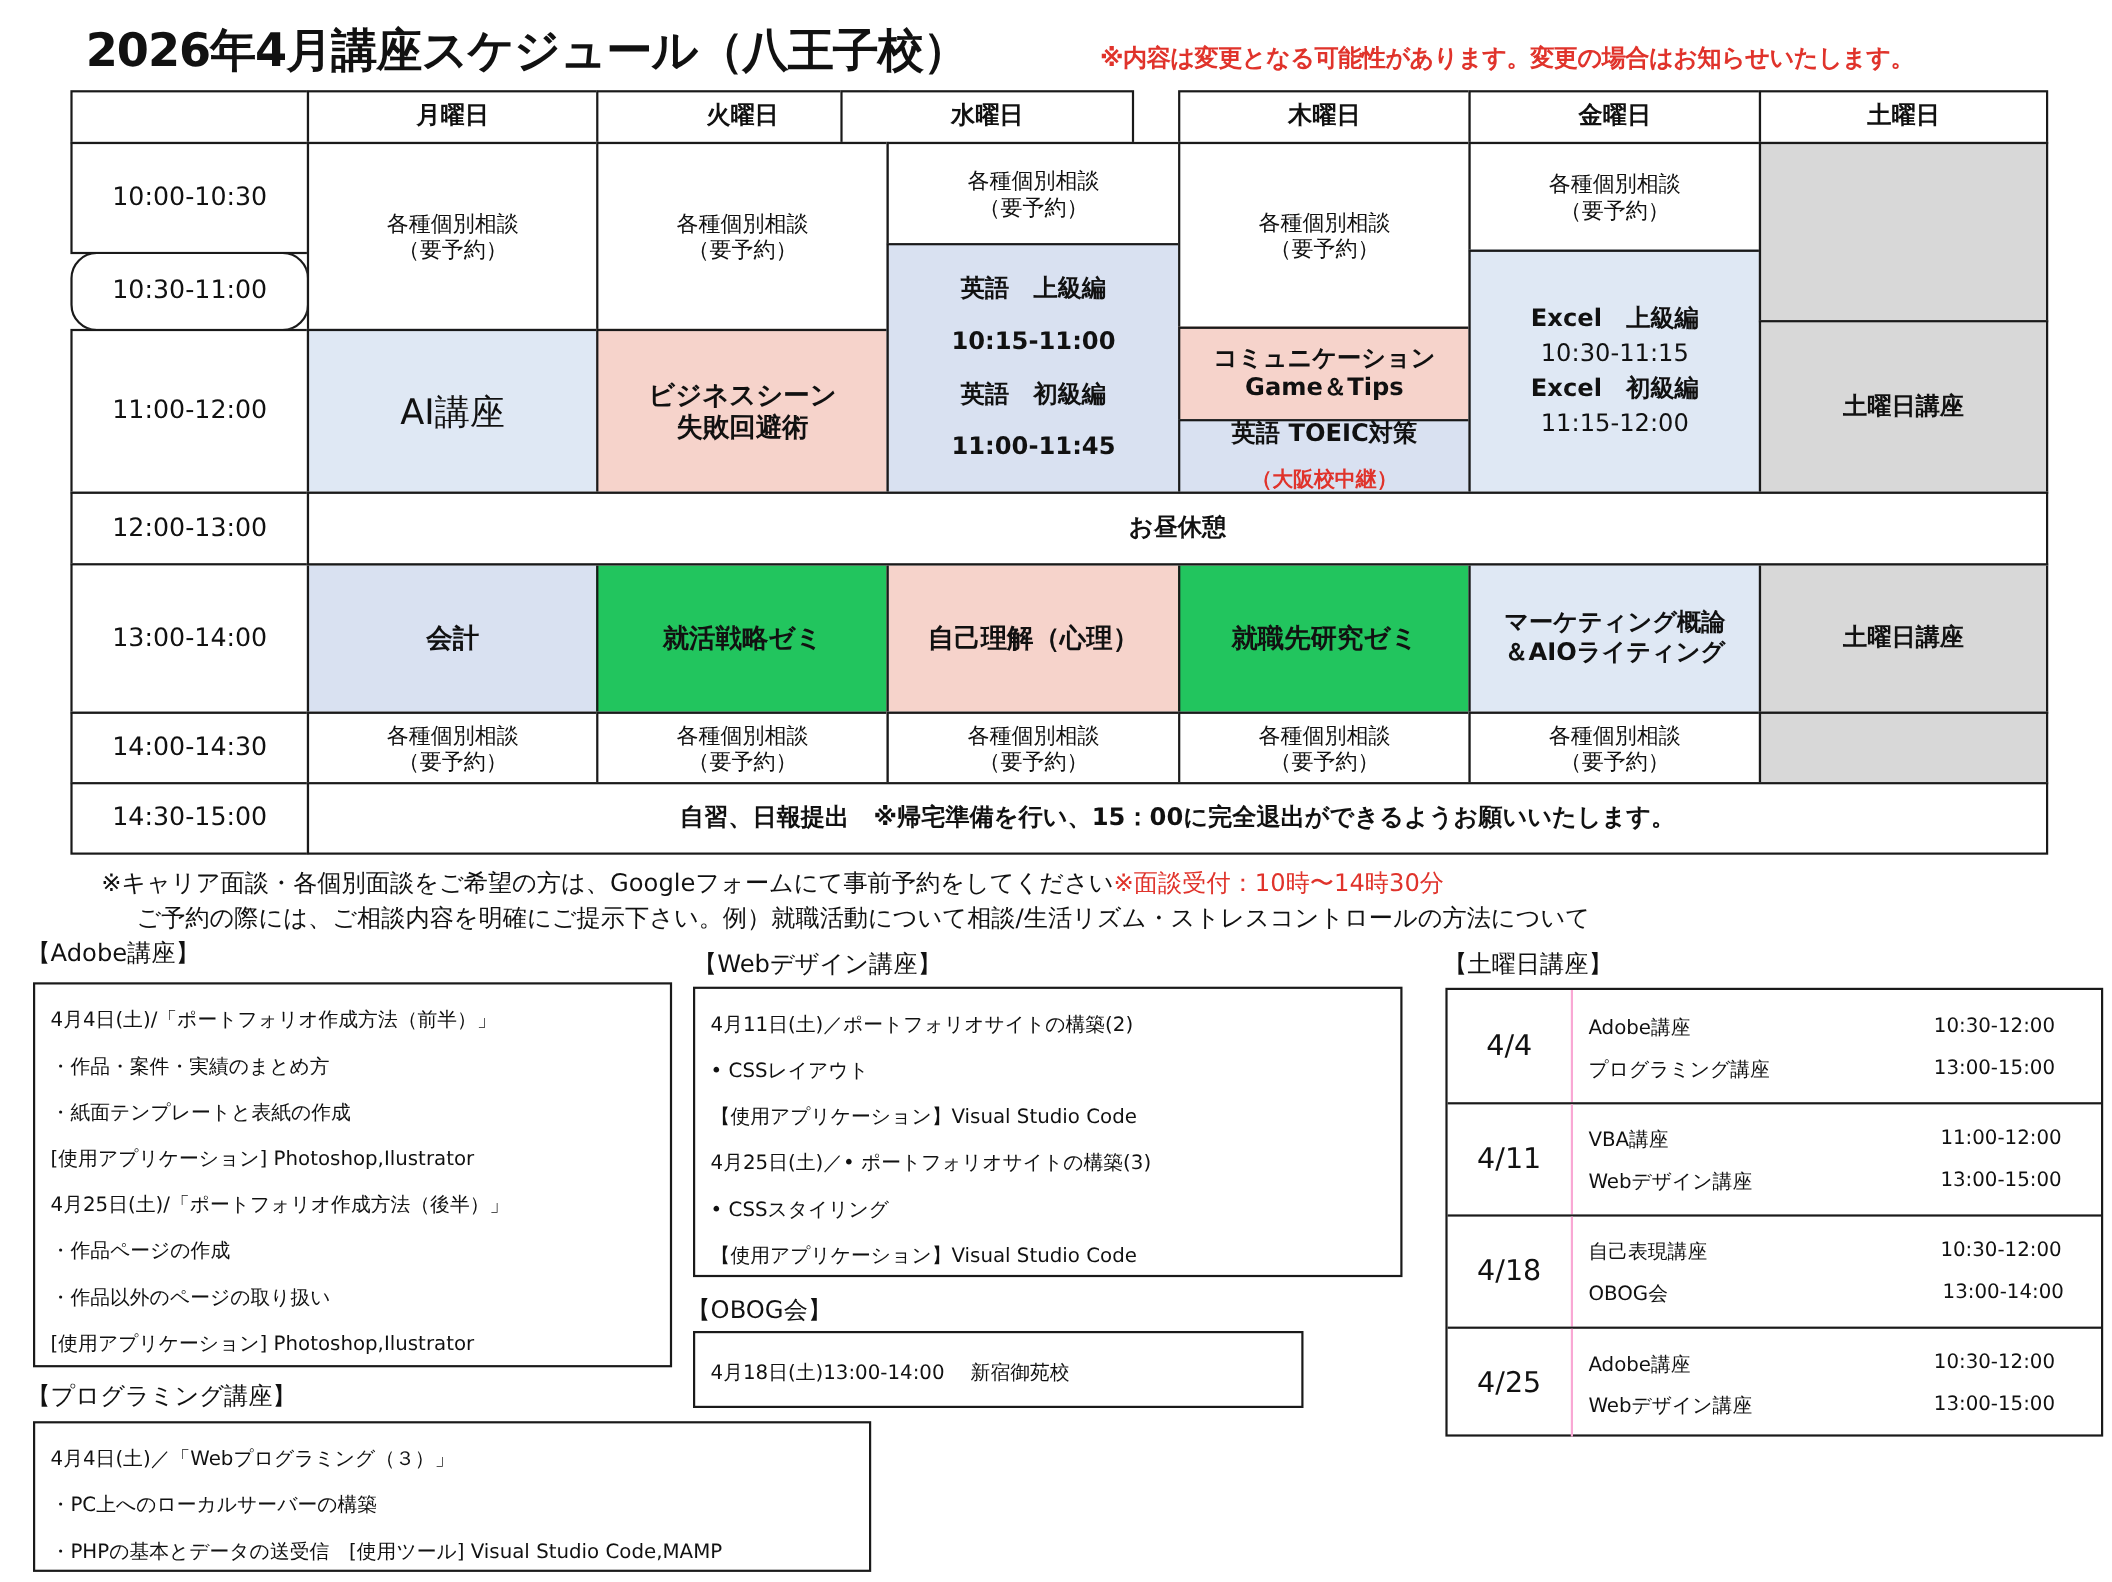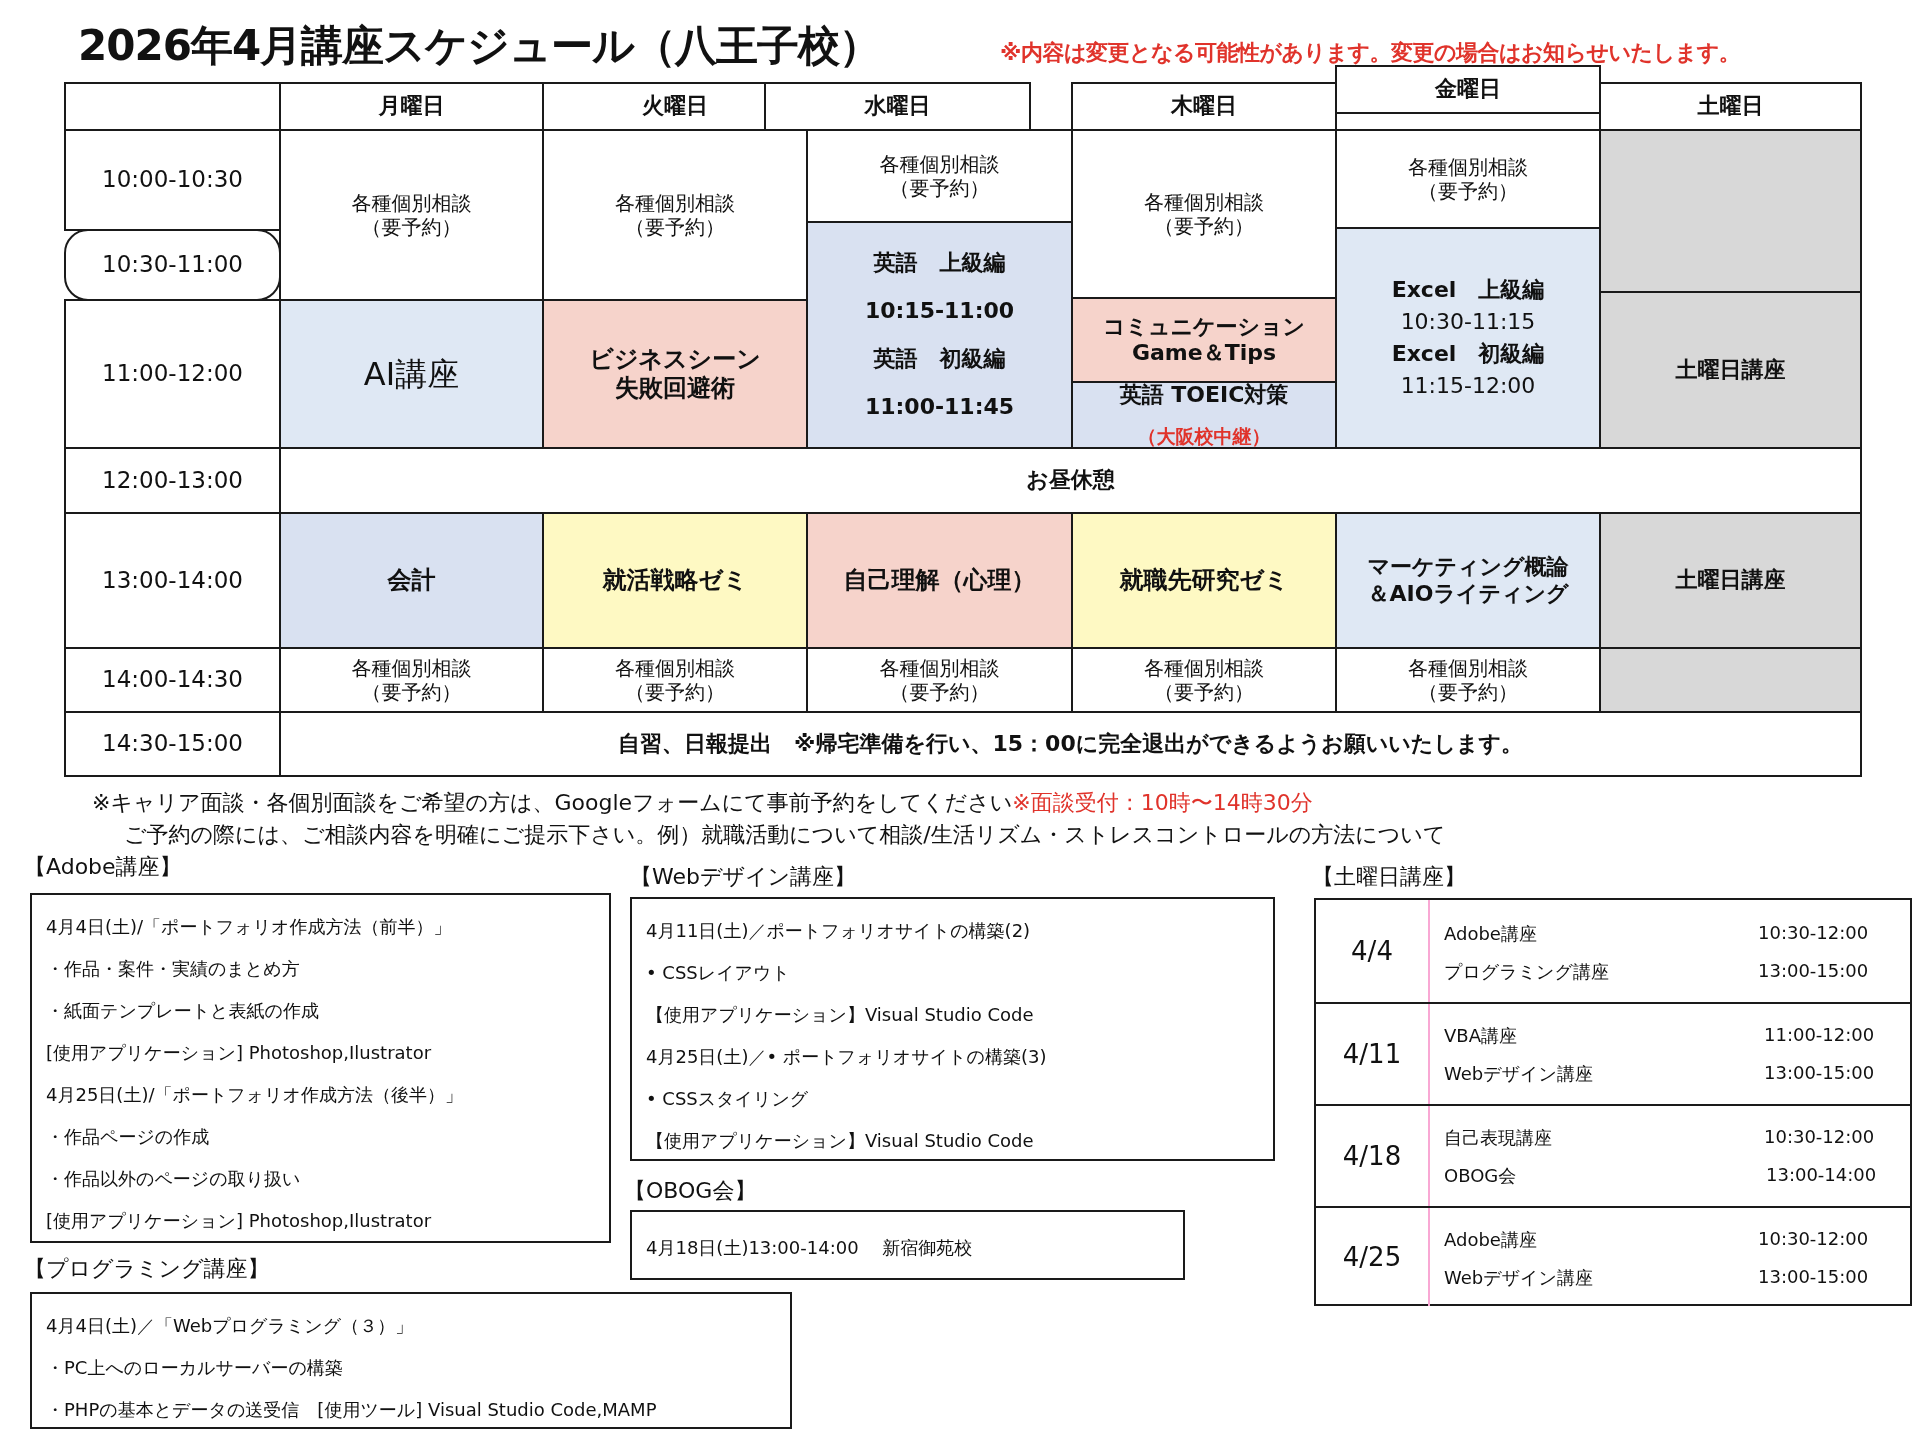--- a/index.html
+++ b/index.html
@@ -19,21 +19,21 @@
   .hdr { font-size: 22px; font-weight: bold; }
   .time { font-size: 23px; }
   .consult { font-size: 20px; }
   .big { font-size: 32px; }
   .mid { font-size: 24px; font-weight: bold; }
   .sm { font-size: 22px; font-weight: bold; }
   .red { color: #e0332b; }
   .blue { background: #dfe8f4; }
   .lav { background: #d9e1f1; gap: 16px; }
   .pink { background: #f6d3cb; }
-  .green { background: #fef9c3; }
+  .green { background: #22c55e; }
   .gray { background: #d8d8d8; }
   .white { background: #ffffff; }
 
   .note-line { font-size: 22px; white-space: nowrap; }
   .sec-title { font-size: 22px; white-space: nowrap; }
   .box { border: 2px solid #1a1a1a; }
   .box-line { position: absolute; left: 14px; font-size: 18px; white-space: nowrap; }
   .sat-table { border: 2px solid #1a1a1a; }
   .sat-row { position: absolute; left: 0; right: 0; border-top: 2px solid #1a1a1a; box-sizing: border-box; }
   .sat-row.first { border-top: none; }
@@ -47,21 +47,21 @@
 <div class="abs title">2026年4月講座スケジュール（八王子校）</div>
 <div class="abs notice">※内容は変更となる可能性があります。変更の場合はお知らせいたします。</div>
 
 <div>
 
   <div class="cell white" style="left:65px;top:83px;width:217px;height:49px;"></div>
   <div class="cell white hdr" style="left:280px;top:83px;width:265px;height:49px;">月曜日</div>
   <div class="cell white hdr" style="left:543px;top:83px;width:266px;height:49px;">火曜日</div>
   <div class="cell white hdr" style="left:765px;top:83px;width:267px;height:49px;">水曜日</div>
   <div class="cell white hdr" style="left:1072px;top:83px;width:266px;height:49px;">木曜日</div>
-  <div class="cell white hdr" style="left:1336px;top:66px;width:266px;height:49px;">金曜日</div>
+  <div class="cell white hdr" style="left:1336px;top:83px;width:266px;height:49px;">金曜日</div>
   <div class="cell white hdr" style="left:1600px;top:83px;width:263px;height:49px;">土曜日</div>
 
   <div class="cell white time" style="left:65px;top:130px;width:217px;height:102px;">10:00-10:30</div>
   <div class="cell white time" style="left:65px;top:230px;width:217px;height:72px;border-radius:24px;">10:30-11:00</div>
   <div class="cell white time" style="left:65px;top:300px;width:217px;height:150px;">11:00-12:00</div>
   <div class="cell white time" style="left:65px;top:448px;width:217px;height:67px;">12:00-13:00</div>
   <div class="cell white time" style="left:65px;top:513px;width:217px;height:137px;">13:00-14:00</div>
   <div class="cell white time" style="left:65px;top:648px;width:217px;height:66px;">14:00-14:30</div>
   <div class="cell white time" style="left:65px;top:712px;width:217px;height:66px;">14:30-15:00</div>
 

